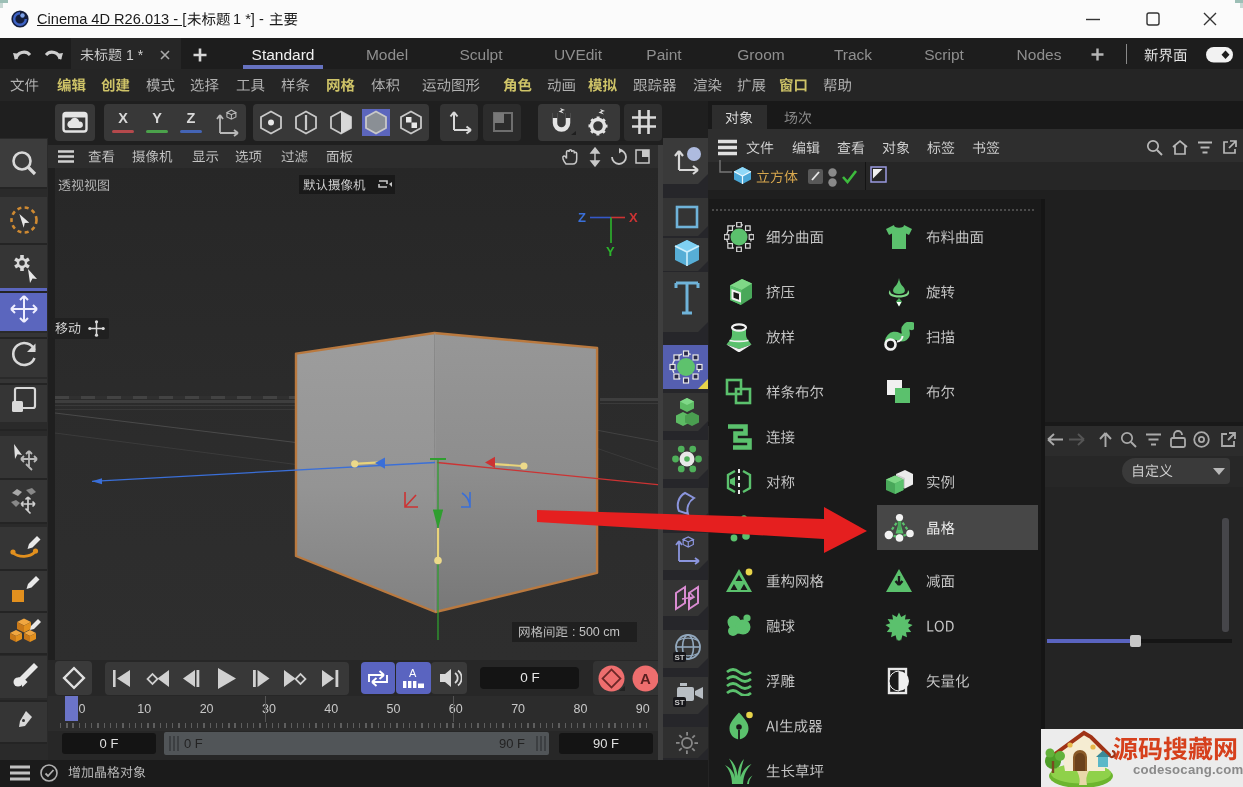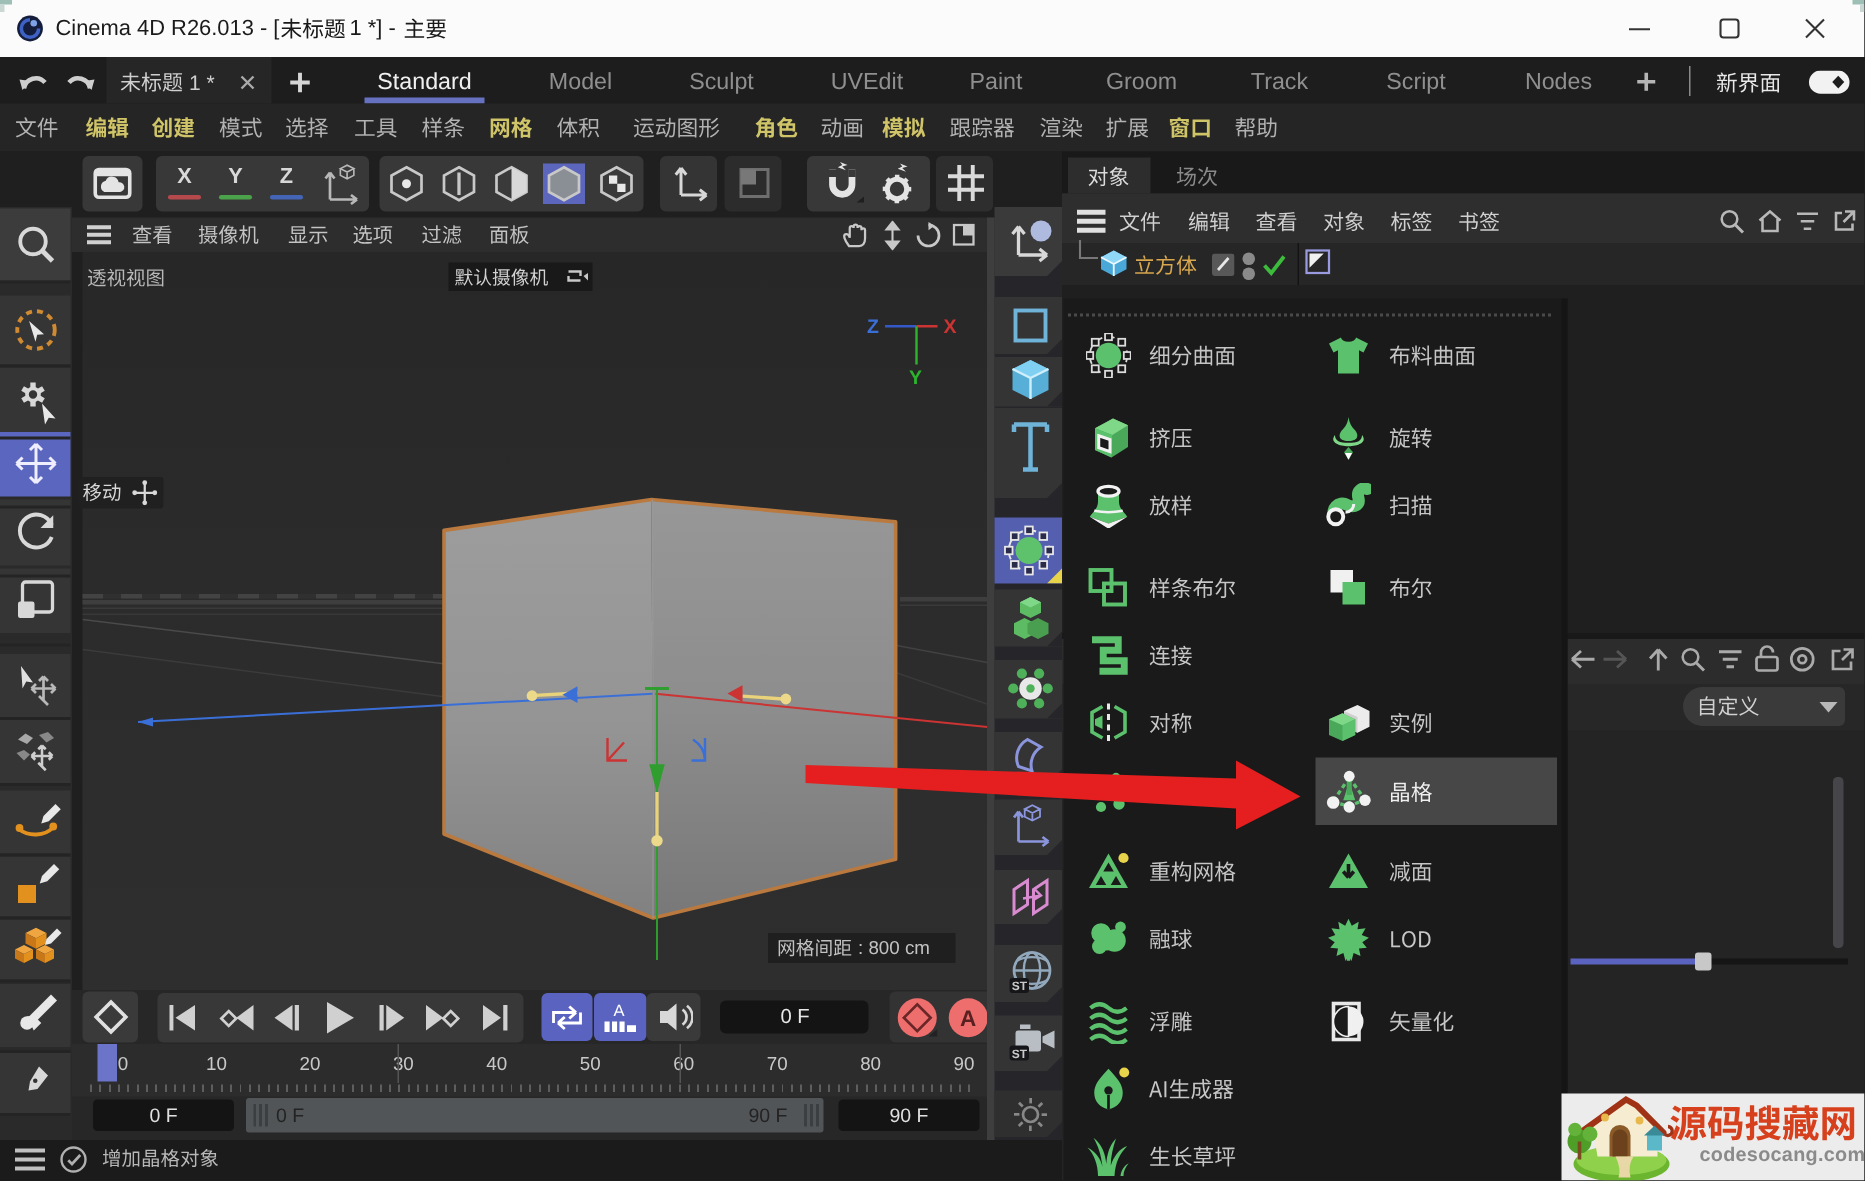--- a/index.html
+++ b/index.html
@@ -7,21 +7,21 @@
 <div class="ab" style="left:0px;top:0px;width:1243px;height:38px;background:#fbfbfb;"></div>
 <div class="ab" style="left:0px;top:0px;width:8px;height:3px;background:#9dbfb6;"></div>
 <div class="ab" style="left:1235px;top:0px;width:8px;height:3px;background:#9dbfb6;"></div>
 <div class="ab" style="left:0px;top:3px;width:3px;height:5px;background:#c9d8d4;"></div>
 <div class="ab" style="left:1240px;top:3px;width:3px;height:5px;background:#c9d8d4;"></div>
 <svg class="ab" style="left:11px;top:10px;" width="18" height="18" viewBox="0 0 18 18">
     <circle cx="9" cy="9" r="8.6" fill="#141e3c"></circle>
     <path d="M9 3.2 a5.8 5.8 0 1 0 5.8 5.8" stroke="#3e62c4" stroke-width="2.4" fill="none"></path>
     <circle cx="11.5" cy="5.5" r="2.2" fill="#7da2e8"></circle>
   </svg>
-<div class="ab" style="left:37px;top:8.55px;font-size:14.6px;line-height:21.9px;color:#1a1a1a;">Cinema 4D R26.013 - [</div>
+<div class="ab" style="left:37px;top:8.55px;font-size:14.6px;line-height:21.9px;color:#1a1a1a;text-decoration:underline;">Cinema 4D R26.013 - [</div>
 <svg class="ab " style="left:187.0px;top:9.9px;color:#1a1a1a" width="44" height="19" viewBox="0 0 44 19" fill="currentColor">
     <use href="#gr672A" transform="translate(0.0 14.5) scale(0.0145 -0.0145)"></use>
     <use href="#gr6807" transform="translate(14.5 14.5) scale(0.0145 -0.0145)"></use>
     <use href="#gr9898" transform="translate(29.0 14.5) scale(0.0145 -0.0145)"></use>
   </svg>
 <div class="ab" style="left:233px;top:8.55px;font-size:14.6px;line-height:21.9px;color:#1a1a1a;">1 *] -</div>
 <svg class="ab " style="left:269.0px;top:9.9px;color:#1a1a1a" width="30" height="19" viewBox="0 0 30 19" fill="currentColor">
     <use href="#gr4E3B" transform="translate(0.0 14.5) scale(0.0145 -0.0145)"></use>
     <use href="#gr8981" transform="translate(14.5 14.5) scale(0.0145 -0.0145)"></use>
   </svg>
@@ -362,21 +362,21 @@
 <path d="M350 52 v15 h13 M350 67 l11 -12" stroke="#cc3333" stroke-width="1.6" fill="none"></path>
 <path d="M415 52 v15 h-9 M415 67 a17 17 0 0 0 -8 -14" stroke="#3a6fd8" stroke-width="1.6" fill="none"></path>
 </svg>
 <div class="ab" style="left:512px;top:622px;width:125px;height:20px;background:#1f1f1f;"></div>
 <svg class="ab " style="left:518.0px;top:624.1px;color:#c2c2c2" width="51" height="16" viewBox="0 0 51 16" fill="currentColor">
     <use href="#gr7F51" transform="translate(0.0 12.5) scale(0.0125 -0.0125)"></use>
     <use href="#gr683C" transform="translate(12.5 12.5) scale(0.0125 -0.0125)"></use>
     <use href="#gr95F4" transform="translate(25.0 12.5) scale(0.0125 -0.0125)"></use>
     <use href="#gr8DDD" transform="translate(37.5 12.5) scale(0.0125 -0.0125)"></use>
   </svg>
-<div class="ab" style="left:572px;top:623.125px;font-size:12.5px;line-height:18.75px;color:#c2c2c2;">: 800 cm</div>
+<div class="ab" style="left:572px;top:623.125px;font-size:12.5px;line-height:18.75px;color:#c2c2c2;">: 500 cm</div>
 <div class="ab" style="left:48px;top:660px;width:612px;height:100px;background:#272727;"></div>
 <div class="ab" style="left:55px;top:661px;width:37px;height:34px;background:#3a3a3a;border-radius:4px"></div>
 <svg class="ab" style="left:62px;top:666px;" width="24" height="24" viewBox="0 0 24 24">
     <rect x="5" y="5" width="14" height="14" fill="none" stroke="#e0e0e0" stroke-width="2.4" transform="rotate(45 12 12)"></rect>
   </svg>
 <div class="ab" style="left:105px;top:662px;width:244px;height:33px;background:#383838;border-radius:4px"></div>
 <svg class="ab" style="left:110px;top:668px;" width="28" height="21" viewBox="0 0 28 21">
     <rect x="3" y="2" width="2.6" height="17" fill="#d0d0d0"></rect>
     <path d="M20 2 L7 10.5 L20 19 z" fill="#d0d0d0"></path>
   </svg>

